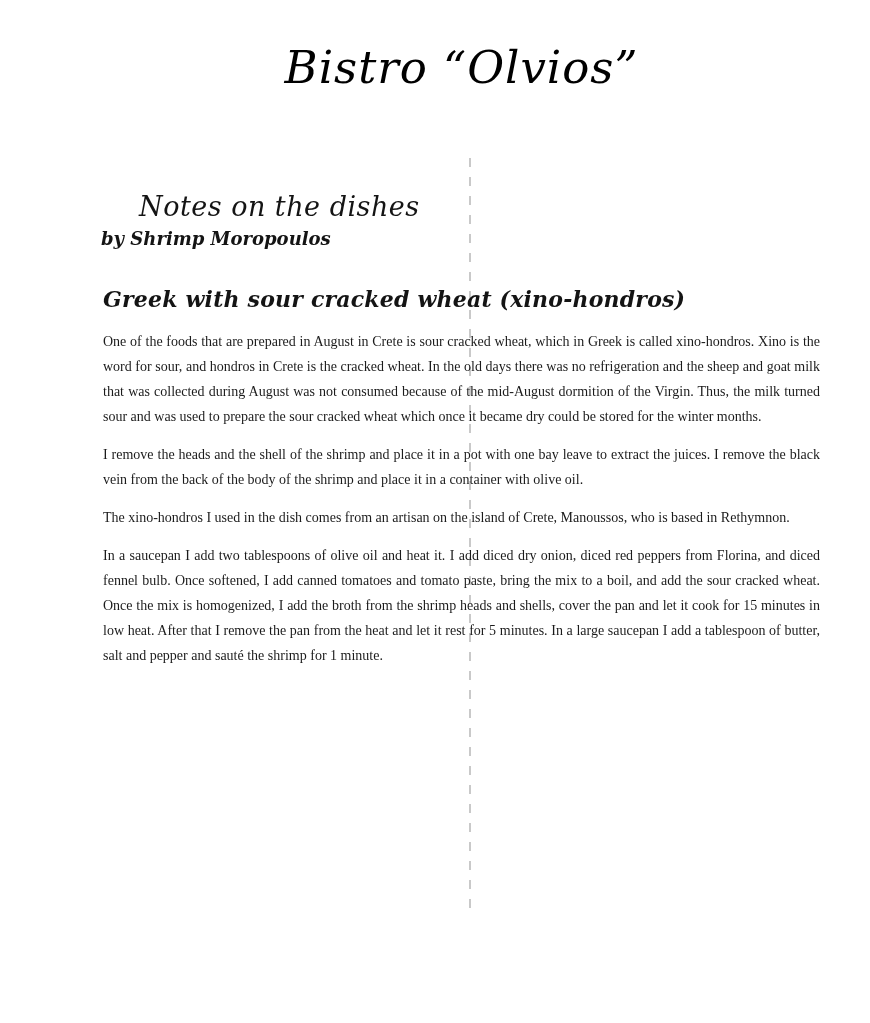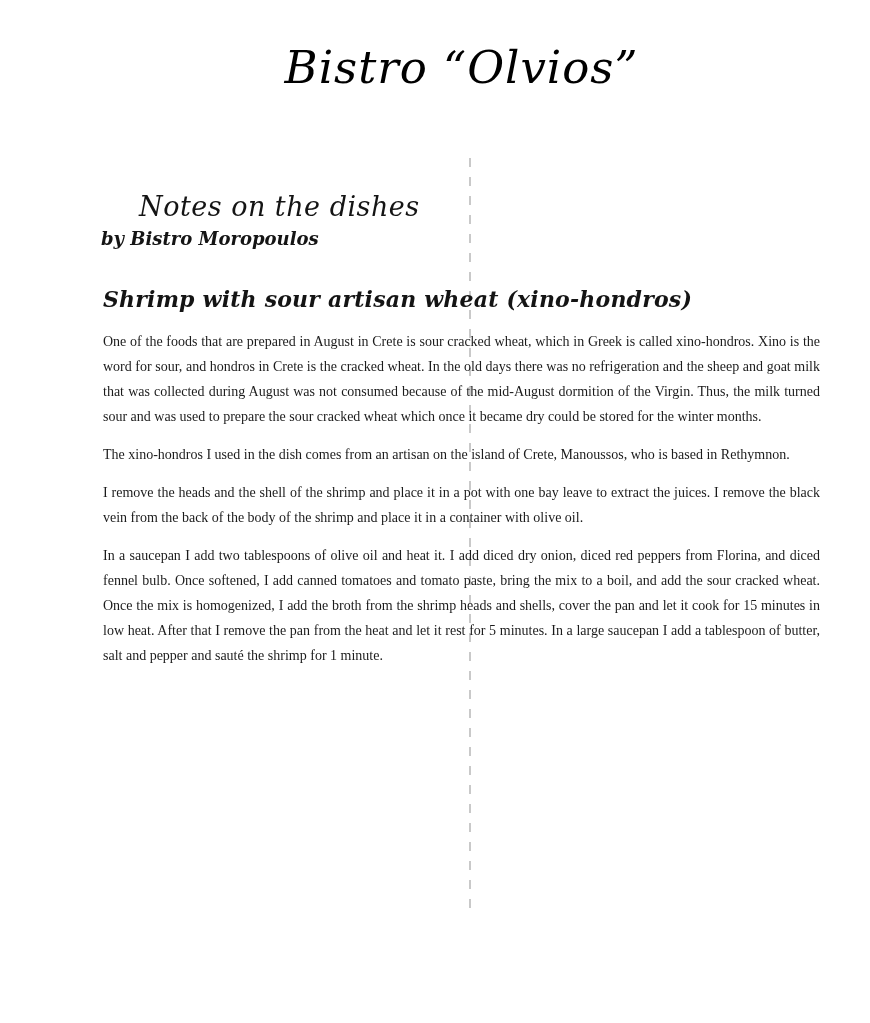--- a/index.html
+++ b/index.html
@@ -101,25 +101,25 @@
 
 <div class="page">
 
   <div class="fold-guide"></div>
 
   <div class="layer">
     <div class="doc-title">Bistro “Olvios”</div>
 
     <div class="section-heading">Notes on the dishes</div>
 
-    <div class="byline">by Bistro Moropoulos</div>
+    <div class="byline">by Shrimp Moropoulos</div>
 
-    <div class="dish-heading">Shrimp with sour artisan wheat (xino-hondros)</div>
+    <div class="dish-heading">Greek with sour cracked wheat (xino-hondros)</div>
 
     <div class="content">
       <p>One of the foods that are prepared in August in Crete is sour cracked wheat, which in Greek is called xino-hondros.  Xino is the word for sour, and hondros in Crete is the cracked wheat. In the old days there was no refrigeration and the sheep and goat milk that was collected during August was not consumed because of the mid-August dormition of the Virgin. Thus, the milk turned sour and was used to prepare the sour cracked wheat which once it became dry could be stored for the winter months.</p>
+      <p>I remove the heads and the shell of the shrimp and place it in a pot with one bay leave to extract the juices. I remove the black vein from the back of the body of the shrimp and place it in a container with olive oil.</p>
       <p>The xino-hondros I used in the dish comes from an artisan on the island of Crete, Manoussos, who is based in Rethymnon.</p>
-      <p>I remove the heads and the shell of the shrimp and place it in a pot with one bay leave to extract the juices. I remove the black vein from the back of the body of the shrimp and place it in a container with olive oil.</p>
       <p>In a saucepan I add two tablespoons of olive oil and heat it. I add diced dry onion, diced red peppers from Florina, and diced fennel bulb. Once softened, I add canned tomatoes and tomato paste, bring the mix to a boil, and add the sour cracked wheat. Once the mix is homogenized, I add the broth from the shrimp heads and shells, cover the pan and let it cook for 15 minutes in low heat. After that I remove the pan from the heat and let it rest for 5 minutes. In a large saucepan I add a tablespoon of butter, salt and pepper and sauté the shrimp for 1 minute.</p>
     </div>
   </div>
 
 </div>
 
 </body></html>

